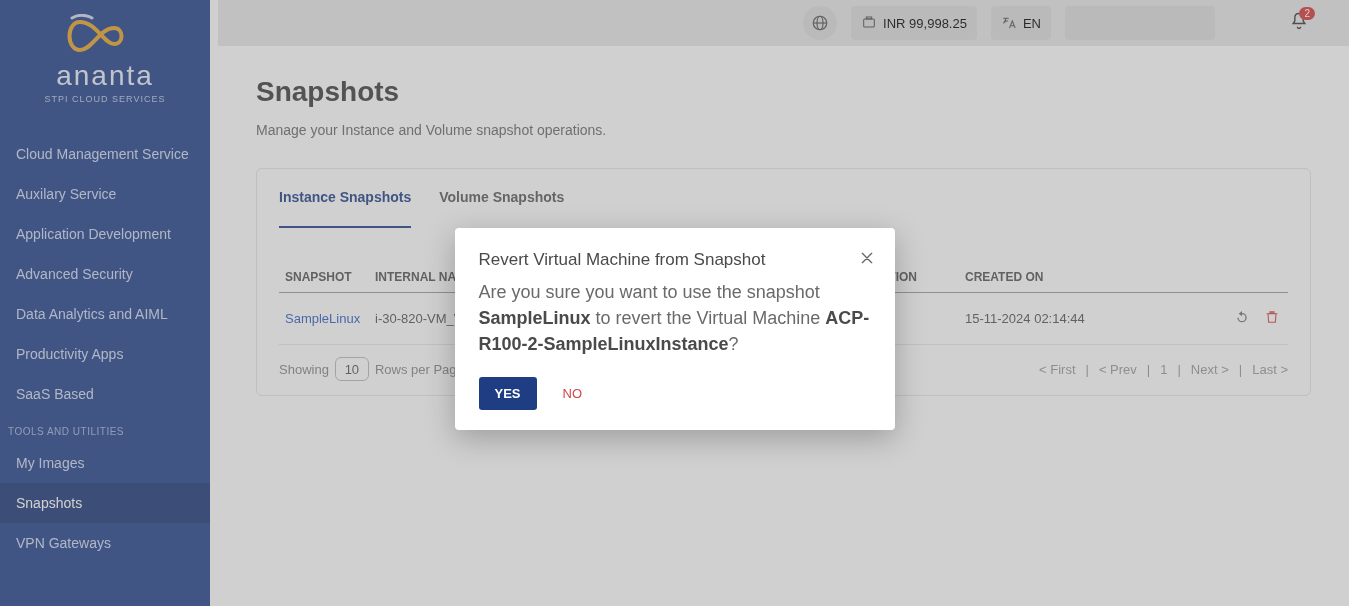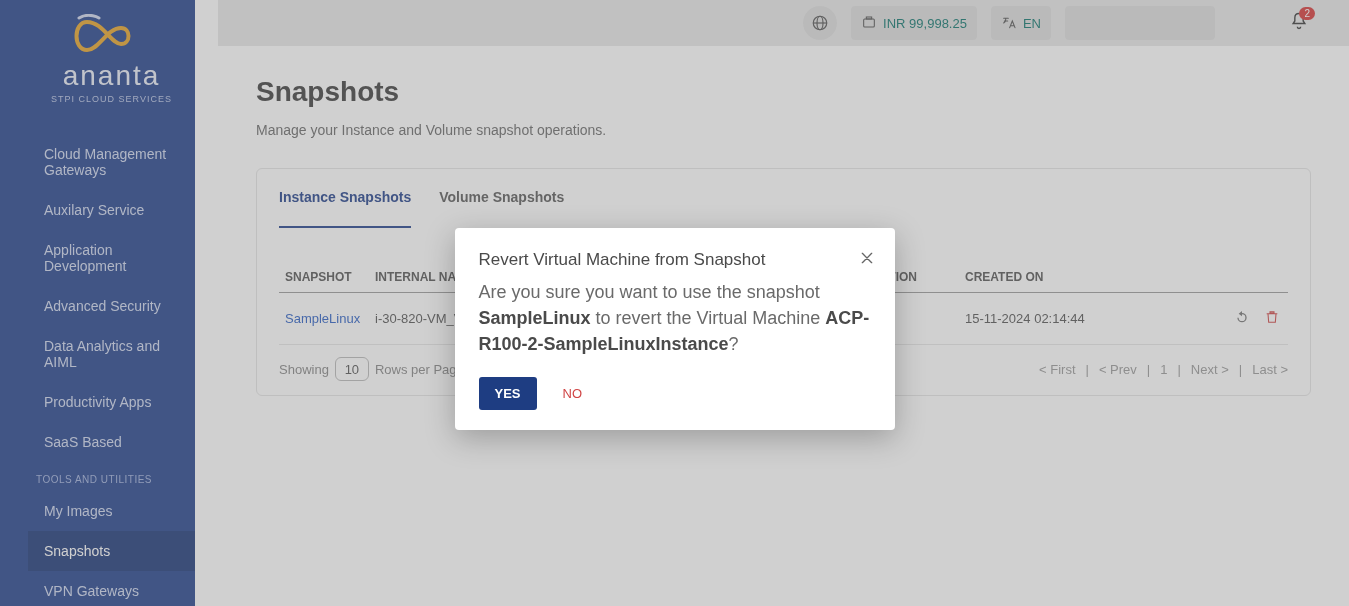--- a/index.html
+++ b/index.html
@@ -1,22 +1,21 @@
 <!DOCTYPE html>
 <html><head>
 <meta charset="utf-8">
 <style>
   * { box-sizing: border-box; margin: 0; padding: 0; font-family: Arial, Helvetica, sans-serif; }
   html, body { width: 1349px; height: 606px; overflow: hidden; background: #fff; }
   .sidebar {
-    position: absolute; left: 0; top: 0; width: 195px; height: 606px;
+    position: absolute; left: 0; top: 0; width: 210px; height: 606px;
     background: #24428c;
     color: #cfd8ef;
     overflow: hidden;
-    padding-left: 28px;
   }
   .logo-wrap { width: 100%; text-align: center; padding: 14px 0 6px 0; }
   .logo-wrap svg { display: block; margin: 0 auto; }
   .logo-name { font-size: 28px; letter-spacing: 2px; color: #e9edf8; margin-top: 2px; }
   .logo-sub { font-size: 9px; letter-spacing: 1px; color: #b8c4e4; margin-top: 2px; }
   .nav { margin-top: 24px; }
   .nav-item {
     padding: 12px 16px; font-size: 14px; color: #cfd8ef; cursor: pointer;
   }
   .nav-section-label {
@@ -26,21 +25,21 @@
   .topbar {
     position: absolute; left: 218px; top: 0; right: 0; height: 46px;
     background: #e9e9e9; display: flex; align-items: center; justify-content: flex-end;
     padding-right: 40px; gap: 14px;
   }
   .tb-icon-btn {
     width: 34px; height: 34px; border-radius: 50%; background: #dedede;
     display: flex; align-items: center; justify-content: center; color: #555;
   }
   .tb-chip {
-    height: 34px; border-radius: 4px; background: #dedede; color: #0f766e;
+    height: 34px; border-radius: 4px; background: #dedede; color: #000000;
     display: flex; align-items: center; padding: 0 10px; font-size: 13px; gap: 6px;
   }
   .tb-chip svg { width: 16px; height: 16px; }
   .tb-user-box { width: 150px; height: 34px; background: #dedede; border-radius: 4px; }
   .tb-bell-wrap { position: relative; margin-left: 60px; }
   .tb-badge {
     position: absolute; top: -4px; right: -6px; background: #d83a3a; color: #fff;
     font-size: 10px; border-radius: 8px; padding: 1px 5px; min-width: 14px; text-align: center;
   }
   .main {
@@ -113,21 +112,21 @@
 <div class="sidebar">
   <div class="logo-wrap">
     <svg width="90" height="44" viewBox="0 0 90 44">
       <path d="M20 8 C6 8 6 36 20 36 C32 36 40 14 54 14 C64 14 64 30 54 30 C44 30 36 8 20 8 Z" fill="none" stroke="#e7a52a" stroke-width="4"></path>
       <path d="M12 4 C22 -2 32 4 32 4" fill="none" stroke="#cfd8ef" stroke-width="3" stroke-linecap="round"></path>
     </svg>
     <div class="logo-name">ananta</div>
     <div class="logo-sub">STPI CLOUD SERVICES</div>
   </div>
   <div class="nav">
-    <div class="nav-item">Cloud Management Gateways</div>
+    <div class="nav-item">Cloud Management Service</div>
     <div class="nav-item">Auxilary Service</div>
     <div class="nav-item">Application Development</div>
     <div class="nav-item">Advanced Security</div>
     <div class="nav-item">Data Analytics and AIML</div>
     <div class="nav-item">Productivity Apps</div>
     <div class="nav-item">SaaS Based</div>
     <div class="nav-section-label">TOOLS AND UTILITIES</div>
     <div class="nav-item">My Images</div>
     <div class="nav-item active">Snapshots</div>
     <div class="nav-item">VPN Gateways</div>

